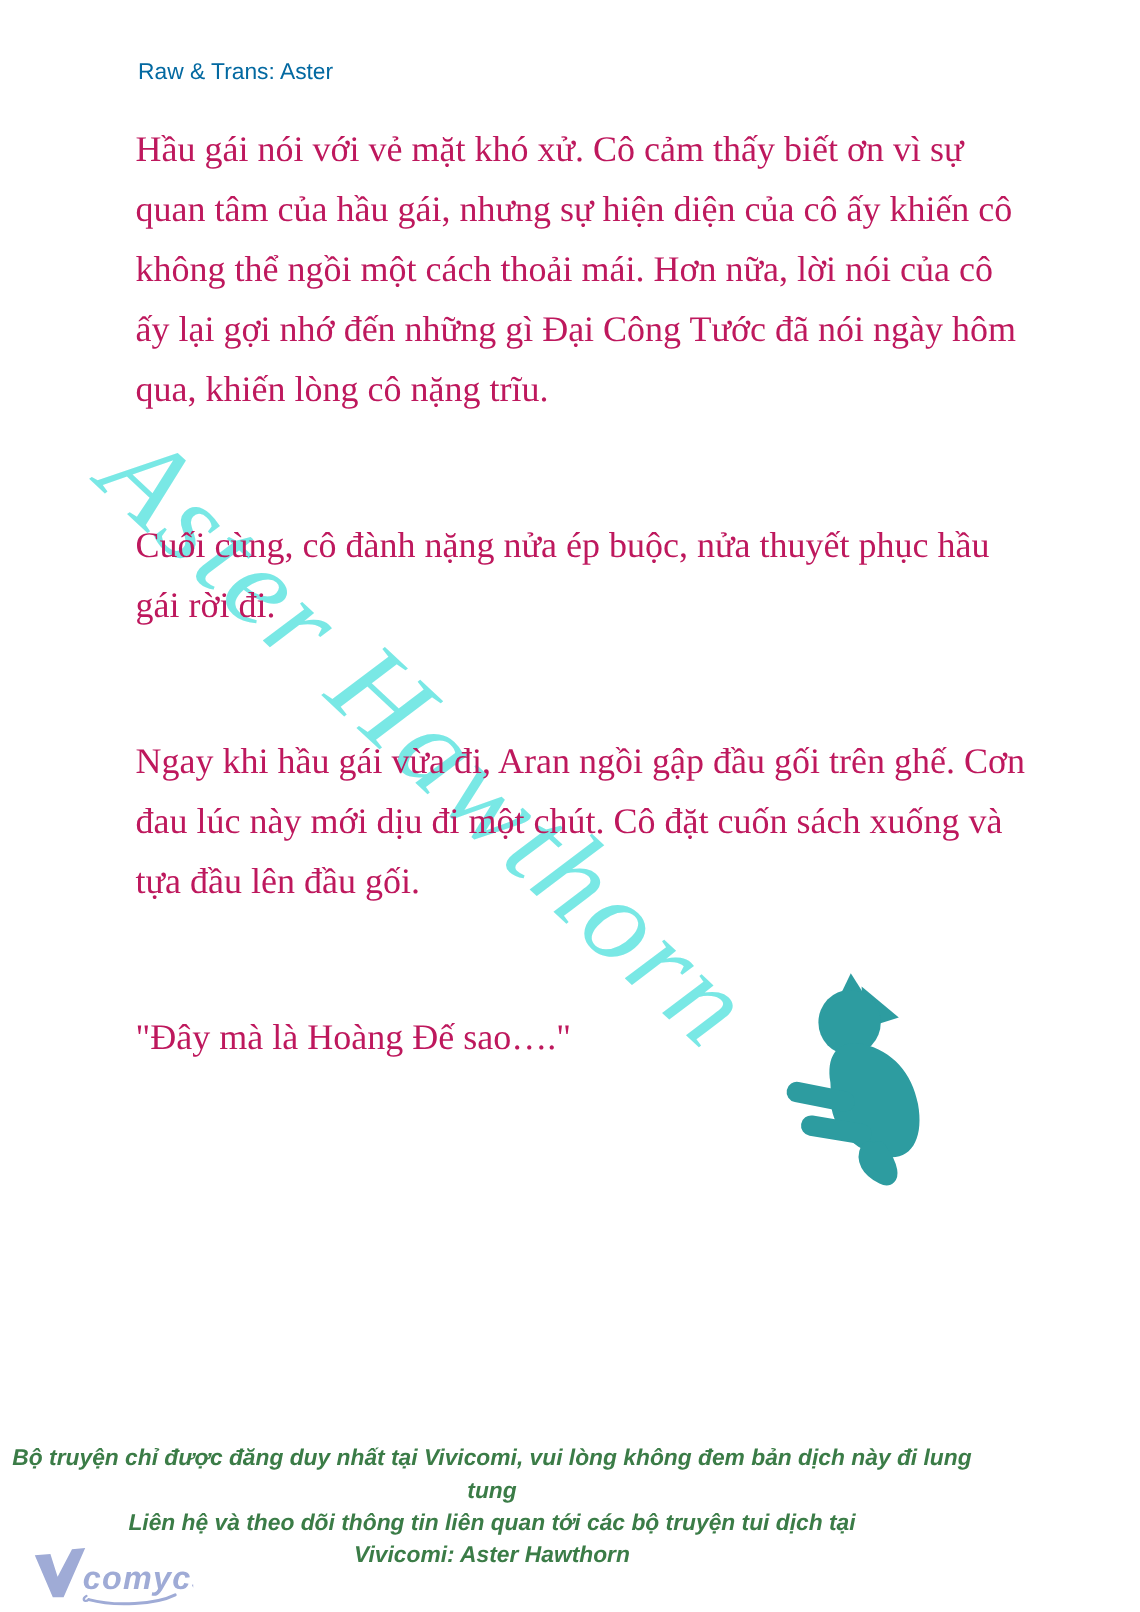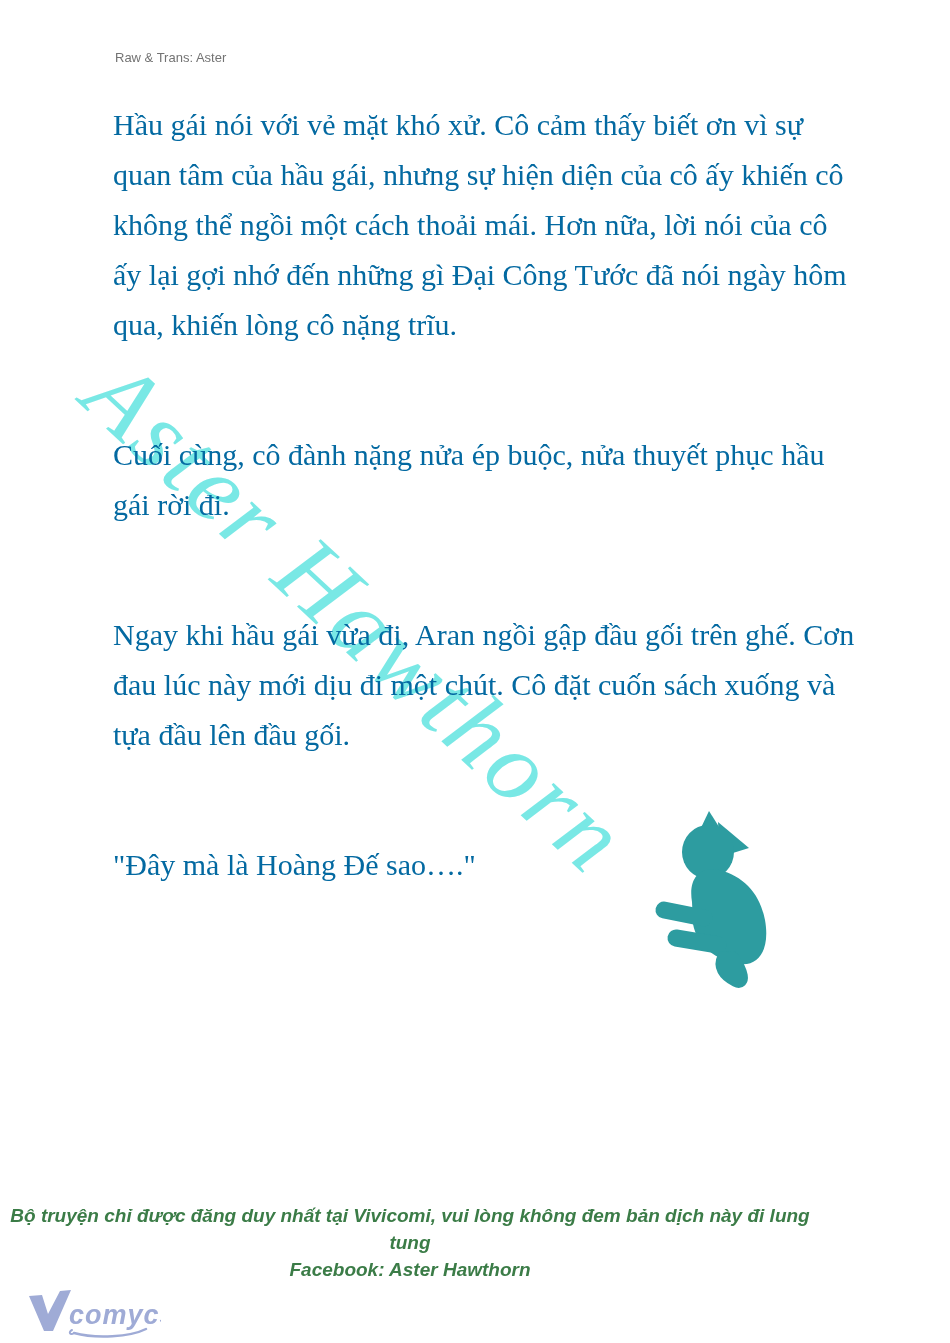--- a/index.html
+++ b/index.html
@@ -8,22 +8,22 @@
     width:950px;
     height:1343px;
     background:#ffffff;
     overflow:hidden;
     font-family:"Liberation Serif", serif;
   }
   .credit{
     position:absolute;
     left:115px; top:50px;
     font-family:"Liberation Sans", sans-serif;
-    font-size:13px;
-    color:#737373;
+    font-size:19px;
+    color:#0369a1;
     z-index:2;
   }
   .watermark{
     position:absolute;
     left:135px; top:342px;
     font-family:"Liberation Serif", serif;
     font-style:italic;
     font-size:100px;
     line-height:1;
     letter-spacing:4px;
@@ -37,21 +37,21 @@
   .content{
     position:absolute;
     left:113px; top:100px;
     width:745px;
     z-index:1;
   }
   .content p{
     margin:0 0 80px 0;
     font-size:30px;
     line-height:50px;
-    color:#0369a1;
+    color:#be185d;
     text-align:left;
   }
   .cat{
     position:absolute;
     left:648px; top:806px;
     z-index:1;
   }
   .footer{
     position:absolute;
     left:0; top:1202px;
@@ -104,21 +104,22 @@
       <path d="M16 104 L56 112" stroke-width="17"></path>
 
       <path d="M28 132 L70 139" stroke-width="17"></path>
 
       <path d="M84 152 C94 166 96 178 88 174 C76 168 72 160 76 152" stroke-width="14"></path>
     </g>
   </svg>
 
   <div class="footer">
     <div>Bộ truyện chỉ được đăng duy nhất tại Vivicomi, vui lòng không đem bản dịch này đi lung tung</div>
-    <div>Facebook: Aster Hawthorn</div>
+    <div>Liên hệ và theo dõi thông tin liên quan tới các bộ truyện tui dịch tại</div>
+    <div>Vivicomi: Aster Hawthorn</div>
   </div>
 
   <div class="logo">
     <svg width="135" height="55" viewBox="0 0 135 55" xmlns="http://www.w3.org/2000/svg">
 
       <path d="M3 10 L16 9 L22 28 L34 5 L45 4 L27 45 L18 45 Z" fill="#9fabd6"></path>
       <text x="43" y="38" font-family="Liberation Sans, sans-serif" font-size="27" font-style="italic" font-weight="bold" letter-spacing="1" fill="#9fabd6">comycs</text>
 
       <path d="M48 47 C70 53 104 51 120 43" fill="none" stroke="#9fabd6" stroke-width="2.5" stroke-linecap="round"></path>
       <path d="M48 47 C44 50 42 46 46 44" fill="none" stroke="#9fabd6" stroke-width="2" stroke-linecap="round"></path>

